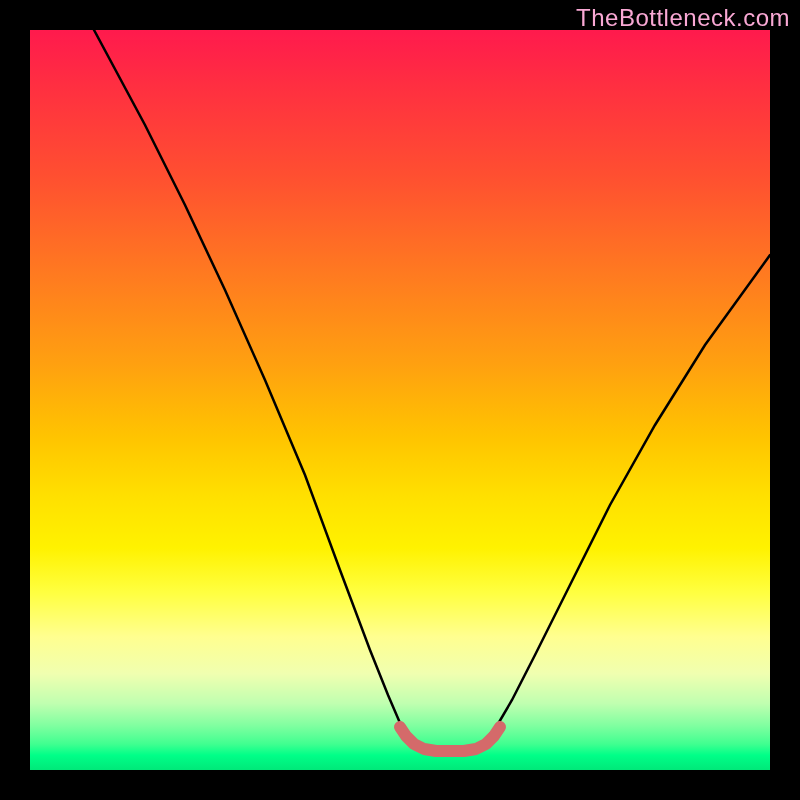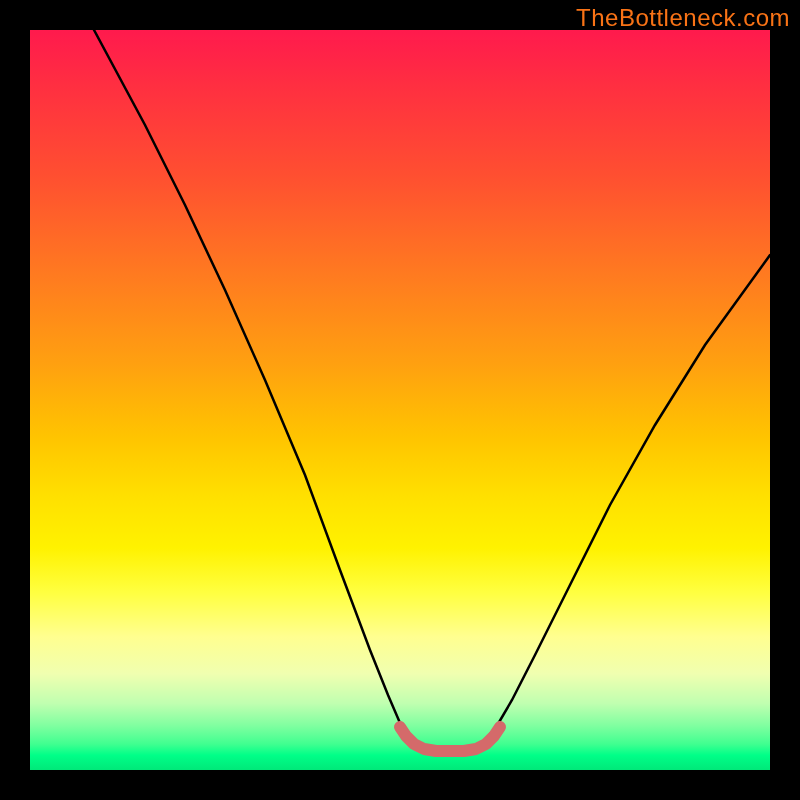--- a/index.html
+++ b/index.html
@@ -14,21 +14,21 @@
   .frame {
     position: relative;
     width: 800px;
     height: 800px;
     background: #000;
   }
   .watermark {
     position: absolute;
     top: 4px;
     right: 10px;
-    color: #f97316;
+    color: #f9a8d4;
     font-size: 24px;
     font-weight: 500;
     letter-spacing: 0.5px;
     z-index: 20;
     user-select: none;
   }
   .plot-area {
     position: absolute;
     left: 30px;
     top: 30px;

